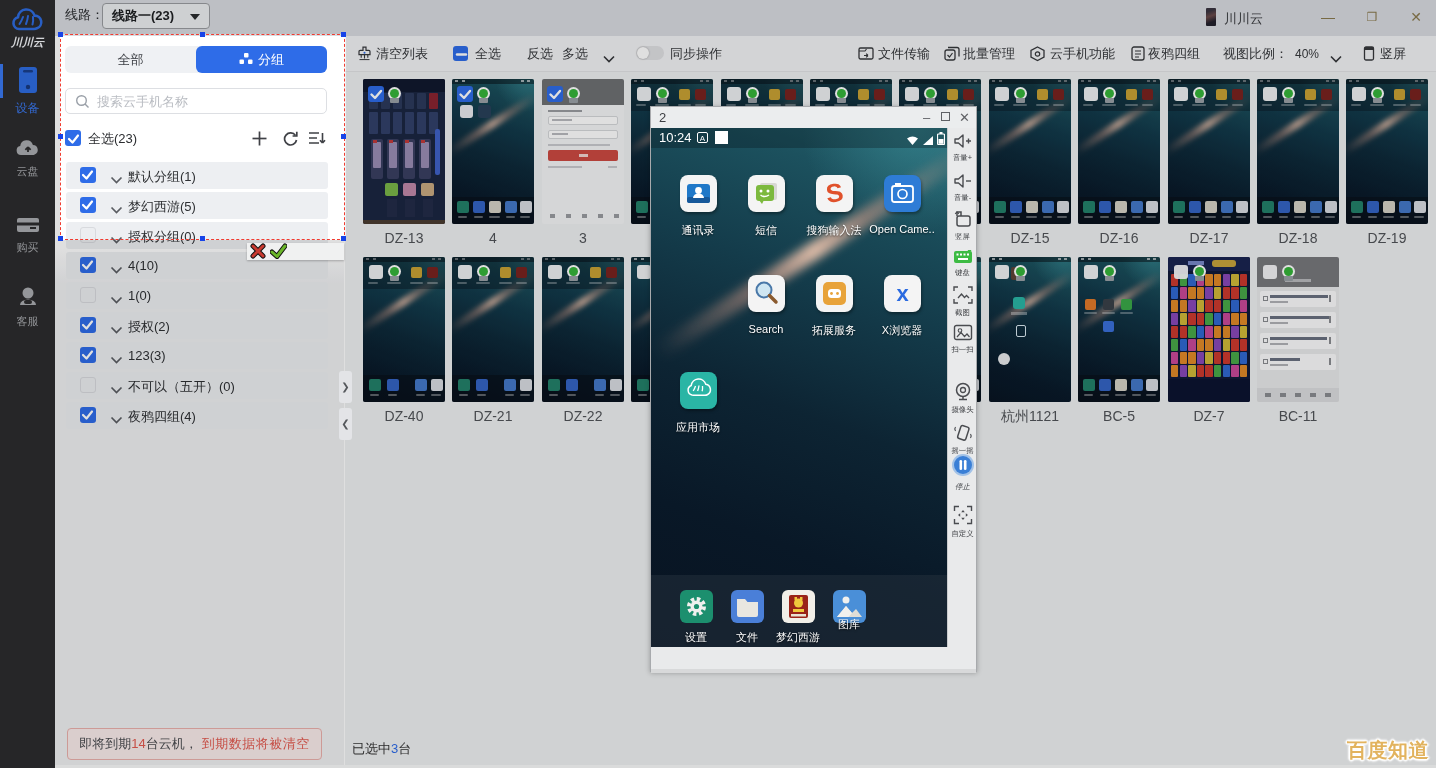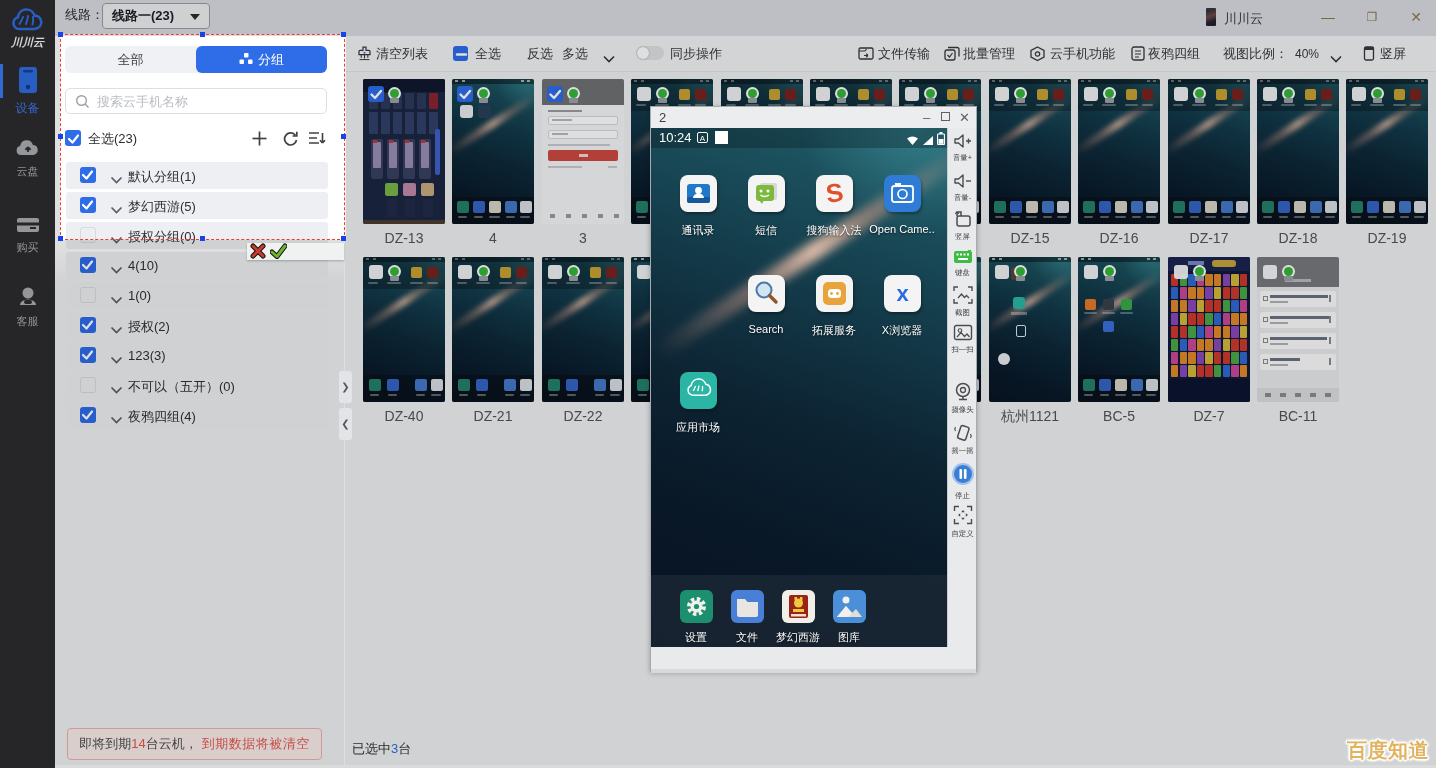--- a/index.html
+++ b/index.html
@@ -1142,21 +1142,21 @@
           <rect x="9" y="24" width="15" height="2.5" fill="#e8e2d2"></rect>
         </svg></div>
       <div class="abs" style="left:182px;top:462px;width:33px;height:33px;border-radius:6px;background:#4a8fd8;"><svg width="33" height="33" viewBox="0 0 33 33">
           <circle cx="13" cy="10" r="3.5" fill="#f0f0ee"></circle>
           <path d="M4 27 l9-11 6 7 4-4 6 8z" fill="#e0ddd6"></path>
           <path d="M4 27 l9-11 6 7 -3.5 4z" fill="#f2f1ee"></path>
         </svg></div>
       <div class="applbl" style="left:45px;top:502px;">设置</div>
       <div class="applbl" style="left:96px;top:502px;">文件</div>
       <div class="applbl" style="left:147px;top:502px;">梦幻西游</div>
-      <div class="applbl" style="left:198px;top:502px;">图库</div>
+      <div class="applbl" style="left:198px;top:489px;">图库</div>
     </div>
     <div id="pw-bot"></div>
     <div id="pw-side">
       <div class="sideitem" style="top:5px;"><svg width="20" height="16" viewBox="0 0 20 16">
           <path d="M2 6 h3.5 L10 2 v12 L5.5 10 H2z" fill="none" stroke="#4a4c50" stroke-width="1.4" stroke-linejoin="round"></path>
           <path d="M13 8 h5 M15.5 5.5 v5" stroke="#4a4c50" stroke-width="1.4"></path>
         </svg><span class="sidelbl">音量+</span></div>
       <div class="sideitem" style="top:45px;"><svg width="20" height="16" viewBox="0 0 20 16">
           <path d="M2 6 h3.5 L10 2 v12 L5.5 10 H2z" fill="none" stroke="#4a4c50" stroke-width="1.4" stroke-linejoin="round"></path>
           <path d="M13 8 h5" stroke="#4a4c50" stroke-width="1.4"></path>
@@ -1189,21 +1189,21 @@
           <circle cx="10" cy="8" r="2.5" fill="none" stroke="#4a4c50" stroke-width="1.3"></circle>
           <path d="M6 17.5 h8" stroke="#4a4c50" stroke-width="1.5"></path>
           <path d="M10 14.5 v3" stroke="#4a4c50" stroke-width="1.5"></path>
         </svg><span class="sidelbl">摄像头</span></div>
       <div class="sideitem" style="top:295px;"><svg width="20" height="19" viewBox="0 0 20 19">
           <g transform="rotate(18 10 10)">
             <rect x="6" y="3" width="8.5" height="13.5" rx="2" fill="none" stroke="#4a4c50" stroke-width="1.5"></rect>
           </g>
           <path d="M2.5 4 q-1.5 2 0 4 M17.5 11 q1.5 2 0 4" fill="none" stroke="#4a4c50" stroke-width="1.2"></path>
         </svg><span class="sidelbl">摇一摇</span></div>
-      <div class="sideitem" style="top:333px;"><svg width="26" height="26" viewBox="0 0 26 26">
+      <div class="sideitem" style="top:324px;font-style:italic;"><svg width="26" height="26" viewBox="0 0 26 26">
           <circle cx="13" cy="13" r="11" fill="#4a90e2" opacity=".45"></circle>
           <circle cx="13" cy="13" r="9" fill="#3a7fd6"></circle>
           <rect x="9.5" y="8" width="2.6" height="10" rx="1.3" fill="#fff"></rect>
           <rect x="13.9" y="8" width="2.6" height="10" rx="1.3" fill="#fff"></rect>
         </svg><span class="sidelbl">停止</span></div>
       <div class="sideitem" style="top:377px;"><svg width="20" height="20" viewBox="0 0 20 20">
           <path d="M1.5 6 v-4.5 h4.5 M14 1.5 h4.5 V6 M18.5 14 v4.5 H14 M6 18.5 H1.5 V14" fill="none" stroke="#4a4c50" stroke-width="1.4"></path>
           <path d="M10 5 l-1.8 2.2 h3.6z M10 15 l-1.8 -2.2 h3.6z M5 10 l2.2 -1.8 v3.6z M15 10 l-2.2 -1.8 v3.6z" fill="#4a4c50"></path>
         </svg><span class="sidelbl">自定义</span></div>
     </div>

